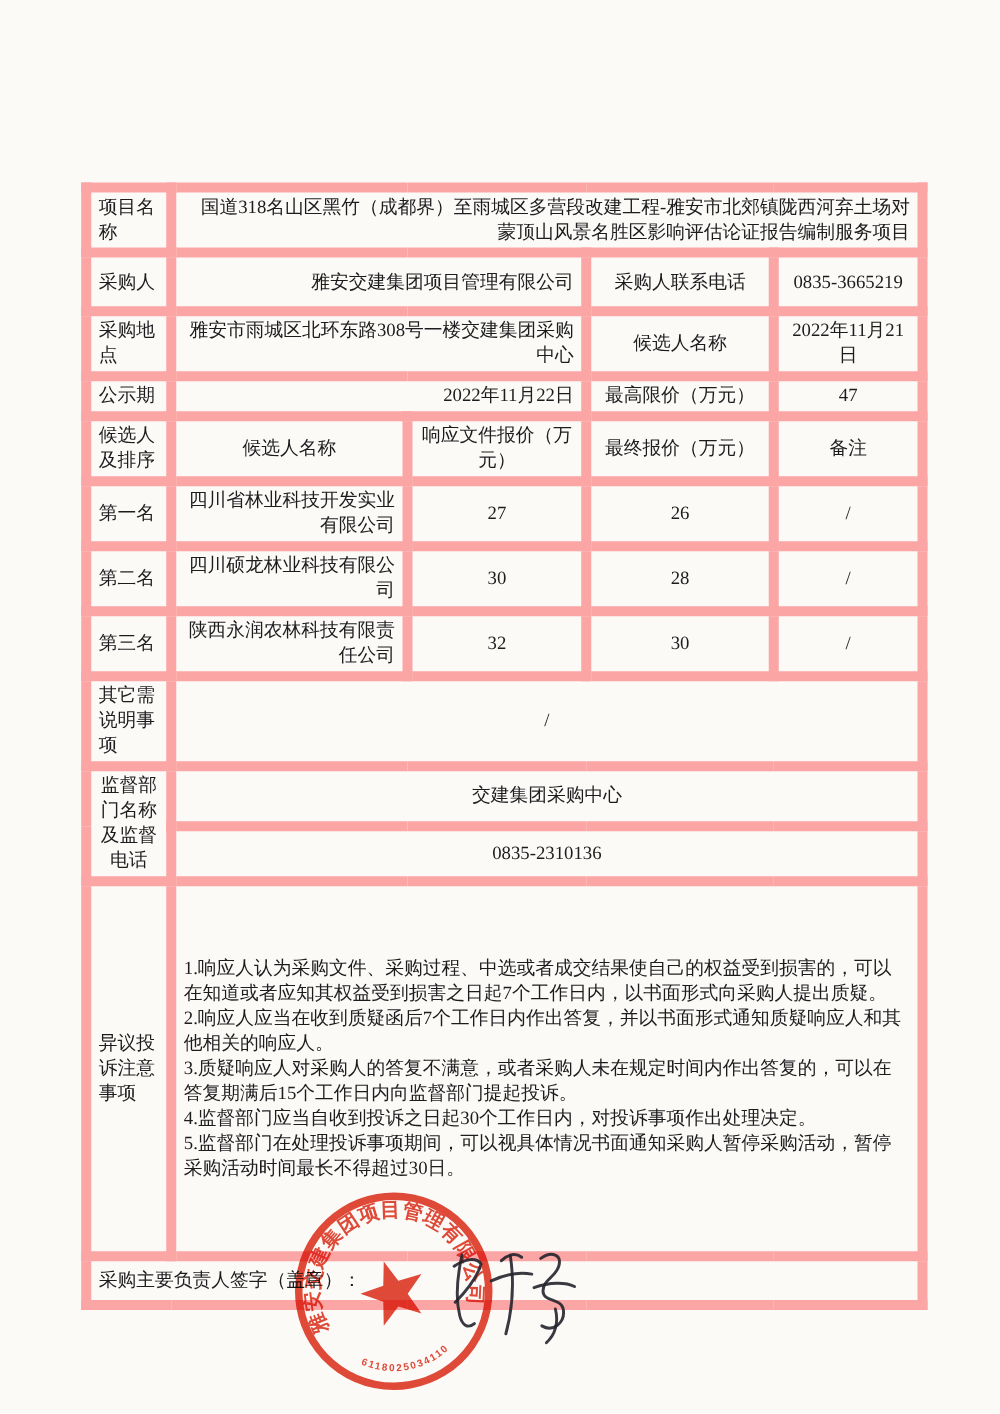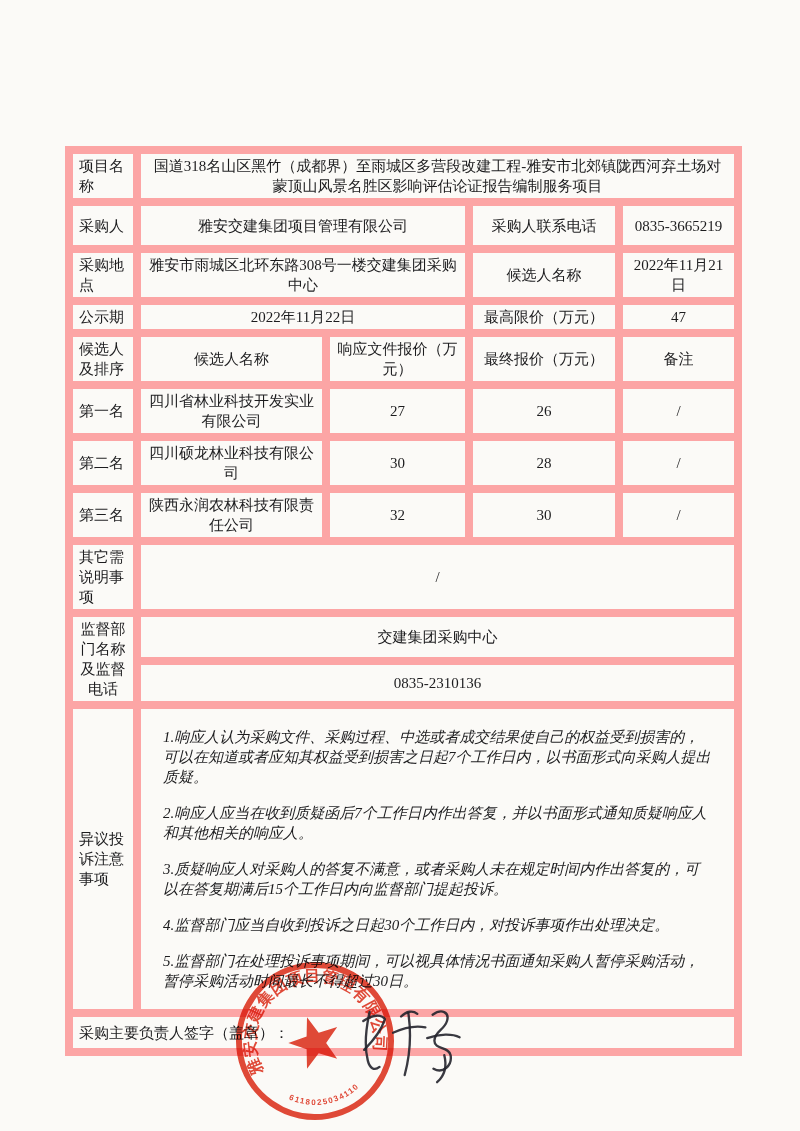--- a/index.html
+++ b/index.html
@@ -40,36 +40,36 @@
     word-break:break-all;
     background:transparent;
   }
   col.cA{width:68px;}
   col.cB{width:189px;}
   col.cC{width:143px;}
   col.cD{width:150px;}
   col.cE{width:119px;}
   td.lab{padding:2px 3px 2px 5px;text-align:left;}
   td.cen{text-align:center;}
-  td.val{text-align:center;padding-left:7px;}
+  td.val{text-align:right;padding-left:7px;}
   tr.r1{height:45px;}
   tr.r2{height:47px;}
   tr.r3{height:47px;}
   tr.r4{height:27px;}
   tr.r5{height:35px;}
   tr.r6{height:44px;border-radius:13px;}
   tr.r7{height:40px;}
   tr.r8{height:39px;}
   tr.r9{height:40px;padding-left:14px;}
   tr.r10a{height:42px;}
   tr.r10b{height:38px;}
   tr.r11{height:300px;}
   tr.r12{height:39px;}
   td.objcell{line-height:22px;padding:8px 10px;}
-  td.objcell .objitem{margin:16px;font-style:italic;}
+  td.objcell .objitem{margin:0;}
   td.sigcell{
     position:relative;
     text-align:left;
     padding-left:6px;
     overflow:visible;
   }
   .seal{
     position:absolute;
     left:157px;top:-61px;
     z-index:3;

